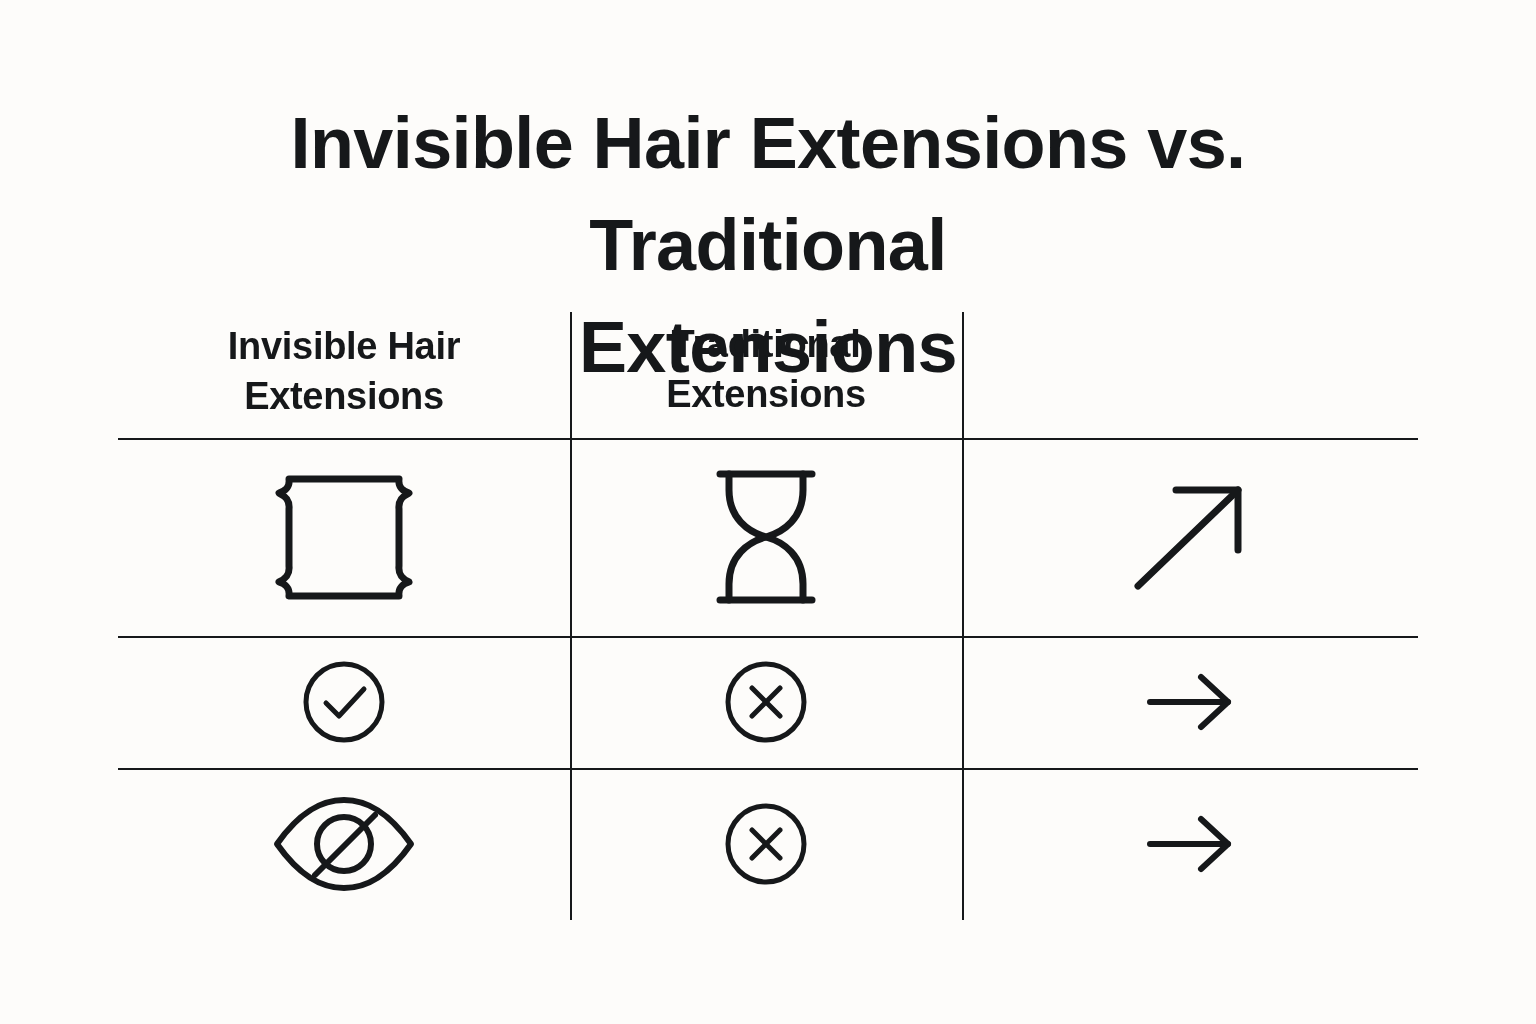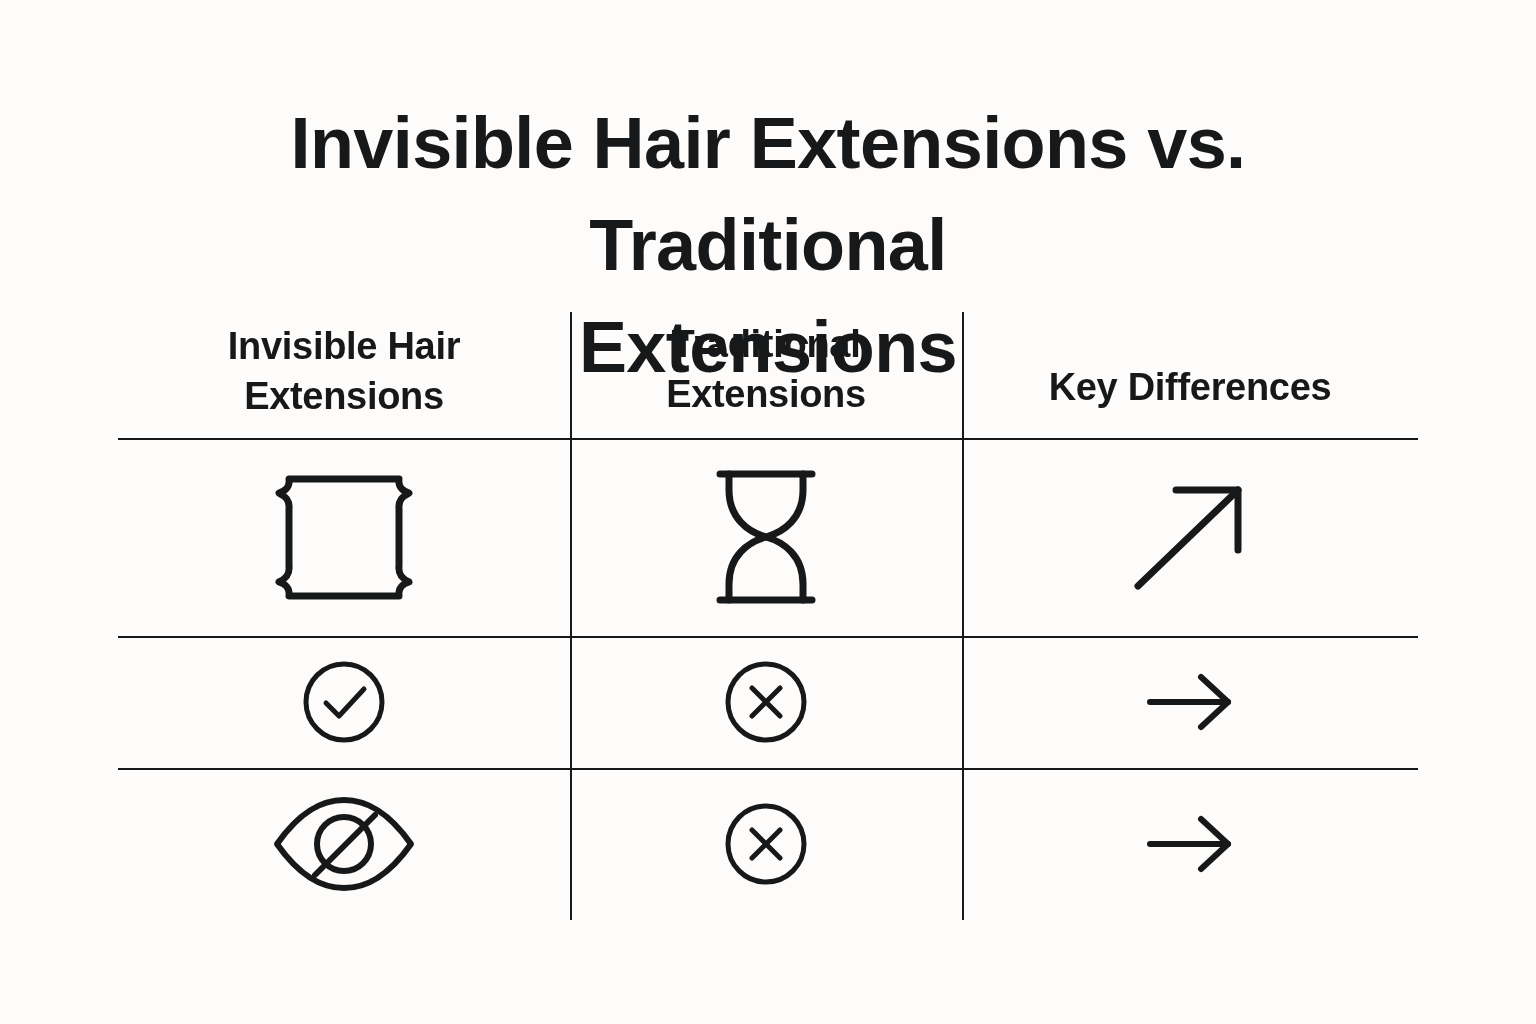--- a/index.html
+++ b/index.html
@@ -124,21 +124,20 @@
   <div class="title">Invisible Hair Extensions vs. Traditional
 Extensions</div>
 
   <div class="table">
 
     <div class="header-row">
       <div class="hcell c1">Invisible Hair
 Extensions</div>
       <div class="hcell c2">Traditional
 Extensions</div>
-      <div class="hcell c3">Key Differences</div>
     </div>
 
     <div class="row r1">
       <div class="cell c1">
         <span>
           <svg width="150" height="145" viewBox="0 0 150 145" fill="none" stroke="#16181a" stroke-width="7" stroke-linecap="round" stroke-linejoin="round">
             <path d="M20 14 C21 23 16 26 10 28 C16 31 21 35 20 44
                      L20 101 C21 110 16 114 10 117 C16 119 21 122 20 131
                      L130 131 C129 122 134 119 140 117 C134 114 129 110 130 101
                      L130 44 C129 35 134 31 140 28 C134 26 129 23 130 14 Z"></path>

